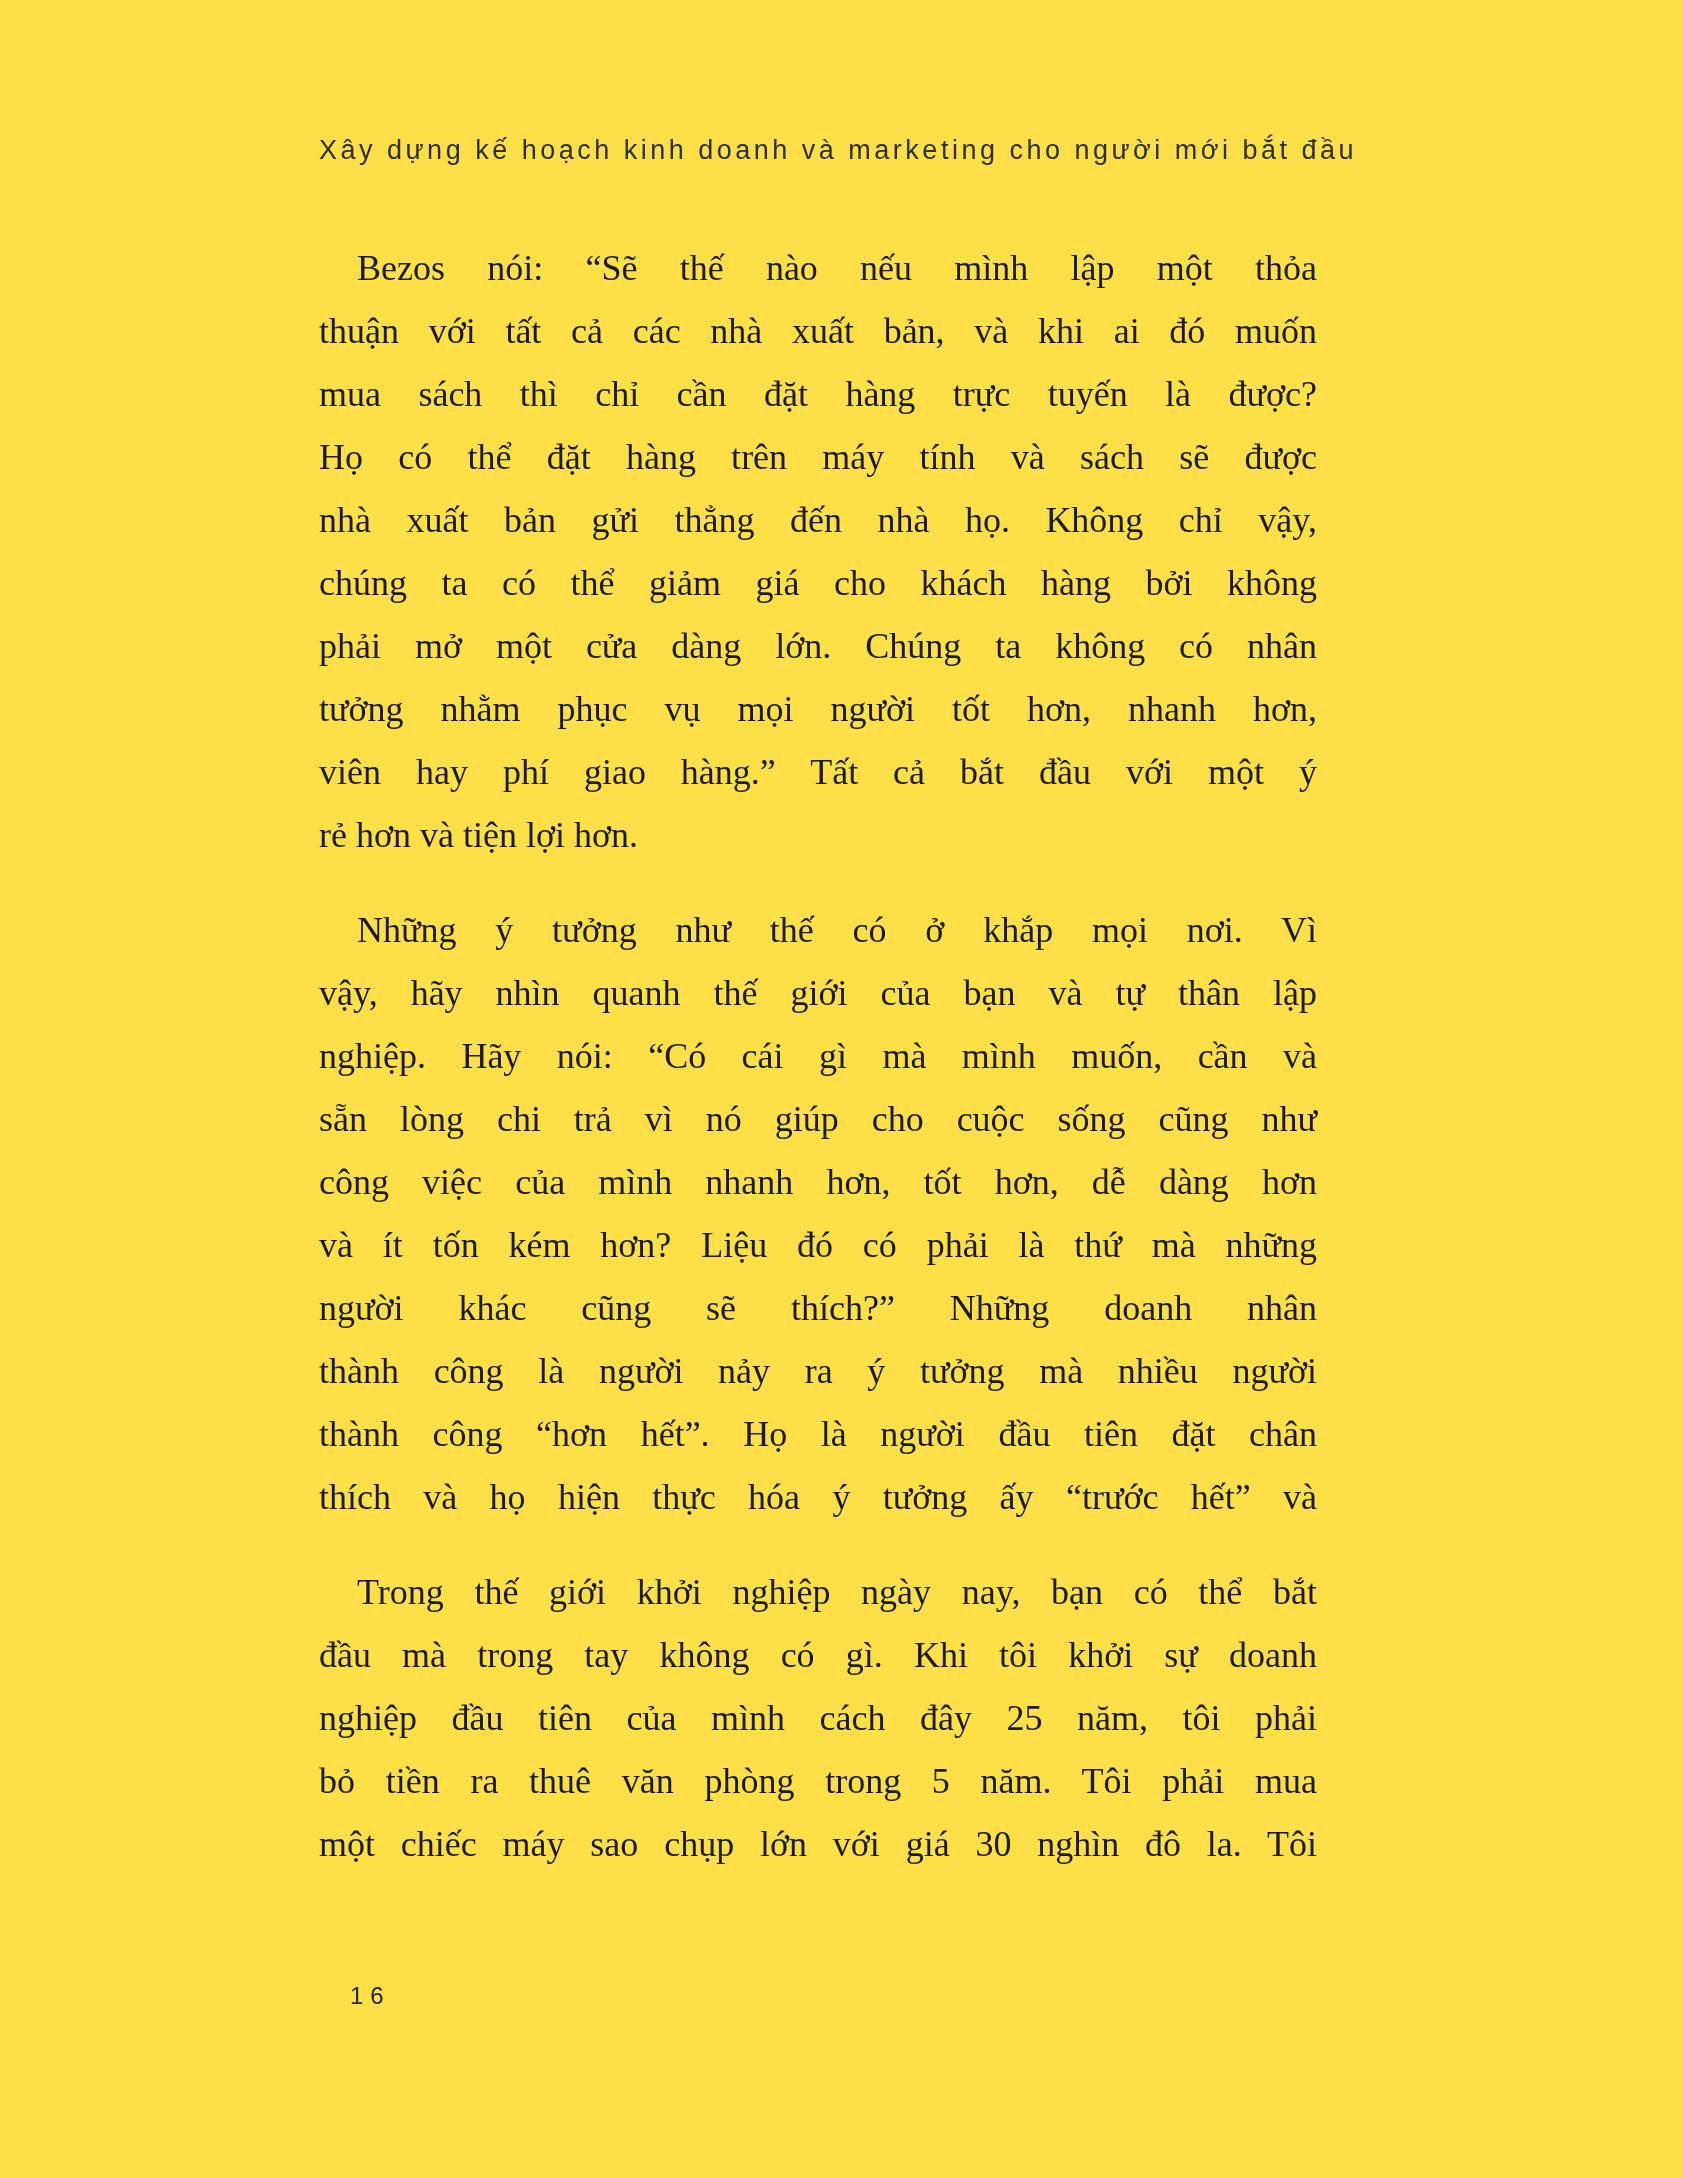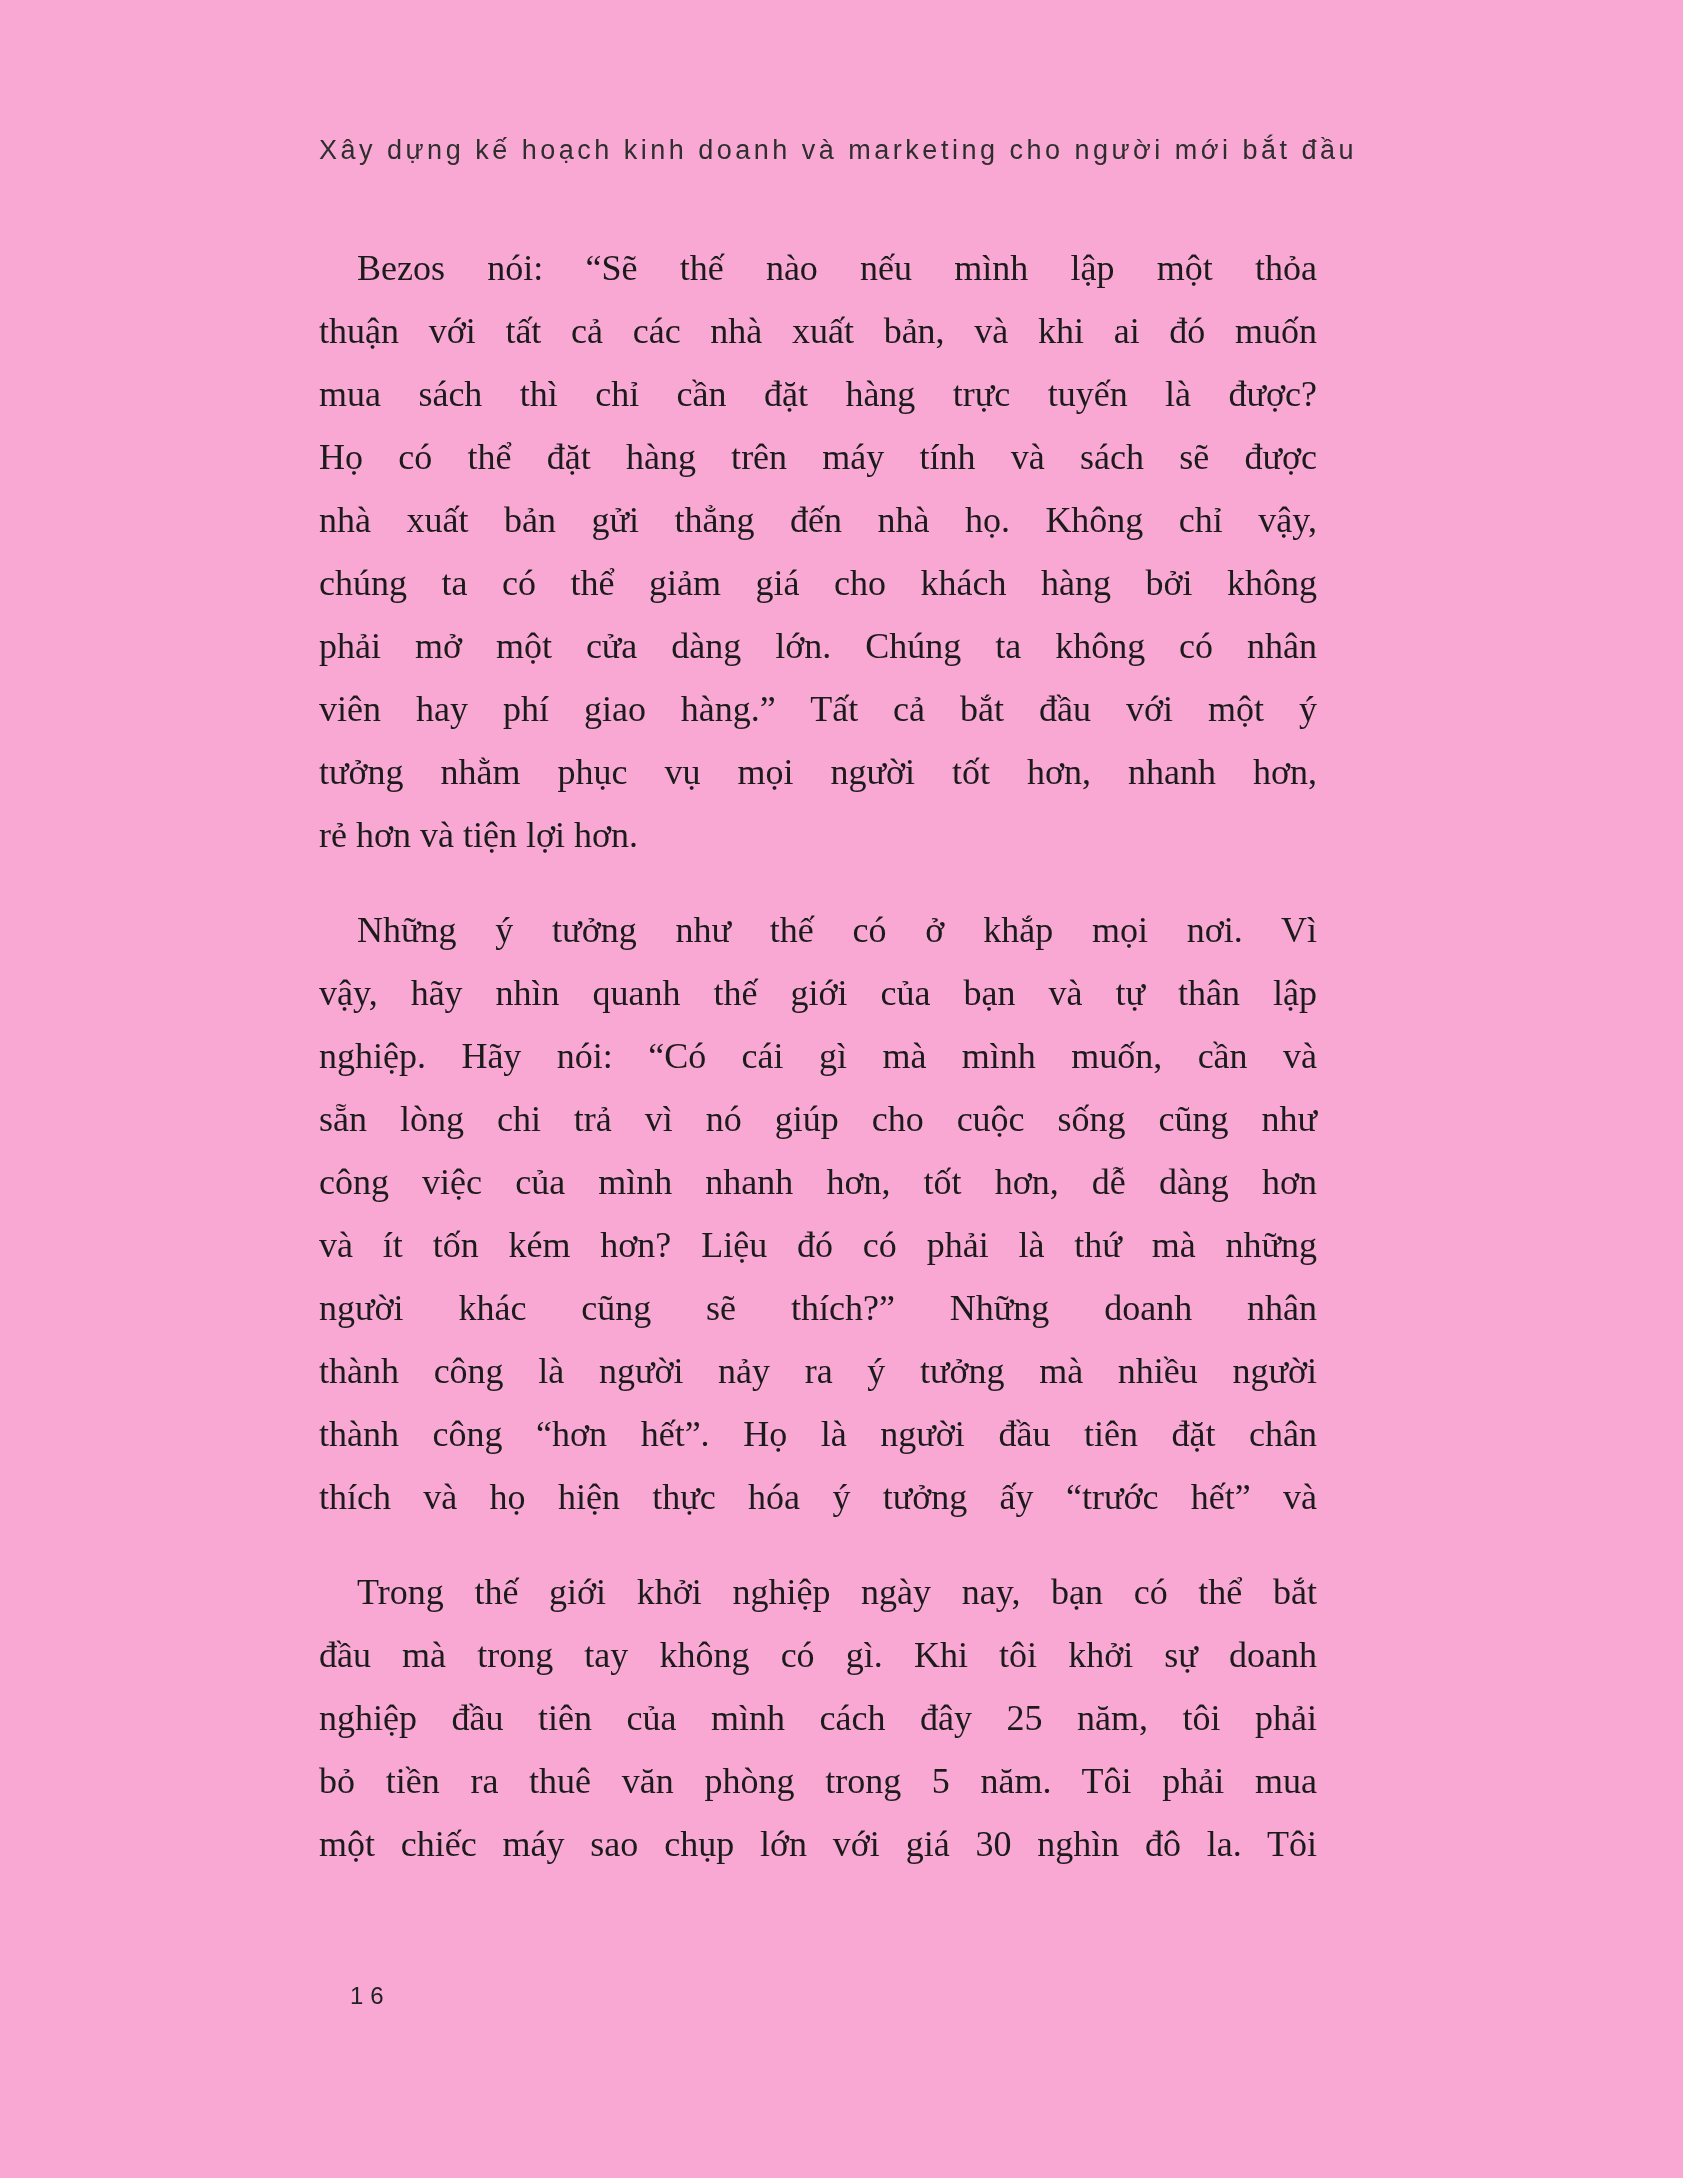--- a/index.html
+++ b/index.html
@@ -4,21 +4,21 @@
 <style>
   html, body {
     margin: 0;
     padding: 0;
     background: #ffffff;
   }
   .page {
     position: relative;
     width: 1683px;
     height: 2178px;
-    background: #f9a8d4;
+    background: #fde047;
     overflow: hidden;
   }
   .running-header {
     position: absolute;
     left: 319px;
     top: 135px;
     width: 998px;
     text-align: center;
     font-family: "Liberation Sans", "DejaVu Sans", sans-serif;
     font-size: 27px;
@@ -70,22 +70,22 @@
 
   <div class="body-text">
       <div class="paragraph">
         <div class="line indent">Bezos nói: “Sẽ thế nào nếu mình lập một thỏa</div>
         <div class="line">thuận với tất cả các nhà xuất bản, và khi ai đó muốn</div>
         <div class="line">mua sách thì chỉ cần đặt hàng trực tuyến là được?</div>
         <div class="line">Họ có thể đặt hàng trên máy tính và sách sẽ được</div>
         <div class="line">nhà xuất bản gửi thẳng đến nhà họ. Không chỉ vậy,</div>
         <div class="line">chúng ta có thể giảm giá cho khách hàng bởi không</div>
         <div class="line">phải mở một cửa dàng lớn. Chúng ta không có nhân</div>
+        <div class="line">tưởng nhằm phục vụ mọi người tốt hơn, nhanh hơn,</div>
         <div class="line">viên hay phí giao hàng.” Tất cả bắt đầu với một ý</div>
-        <div class="line">tưởng nhằm phục vụ mọi người tốt hơn, nhanh hơn,</div>
         <div class="line last">rẻ hơn và tiện lợi hơn.</div>
       </div>
       <div class="paragraph">
         <div class="line indent">Những ý tưởng như thế có ở khắp mọi nơi. Vì</div>
         <div class="line">vậy, hãy nhìn quanh thế giới của bạn và tự thân lập</div>
         <div class="line">nghiệp. Hãy nói: “Có cái gì mà mình muốn, cần và</div>
         <div class="line">sẵn lòng chi trả vì nó giúp cho cuộc sống cũng như</div>
         <div class="line">công việc của mình nhanh hơn, tốt hơn, dễ dàng hơn</div>
         <div class="line">và ít tốn kém hơn? Liệu đó có phải là thứ mà những</div>
         <div class="line">người khác cũng sẽ thích?” Những doanh nhân</div>

